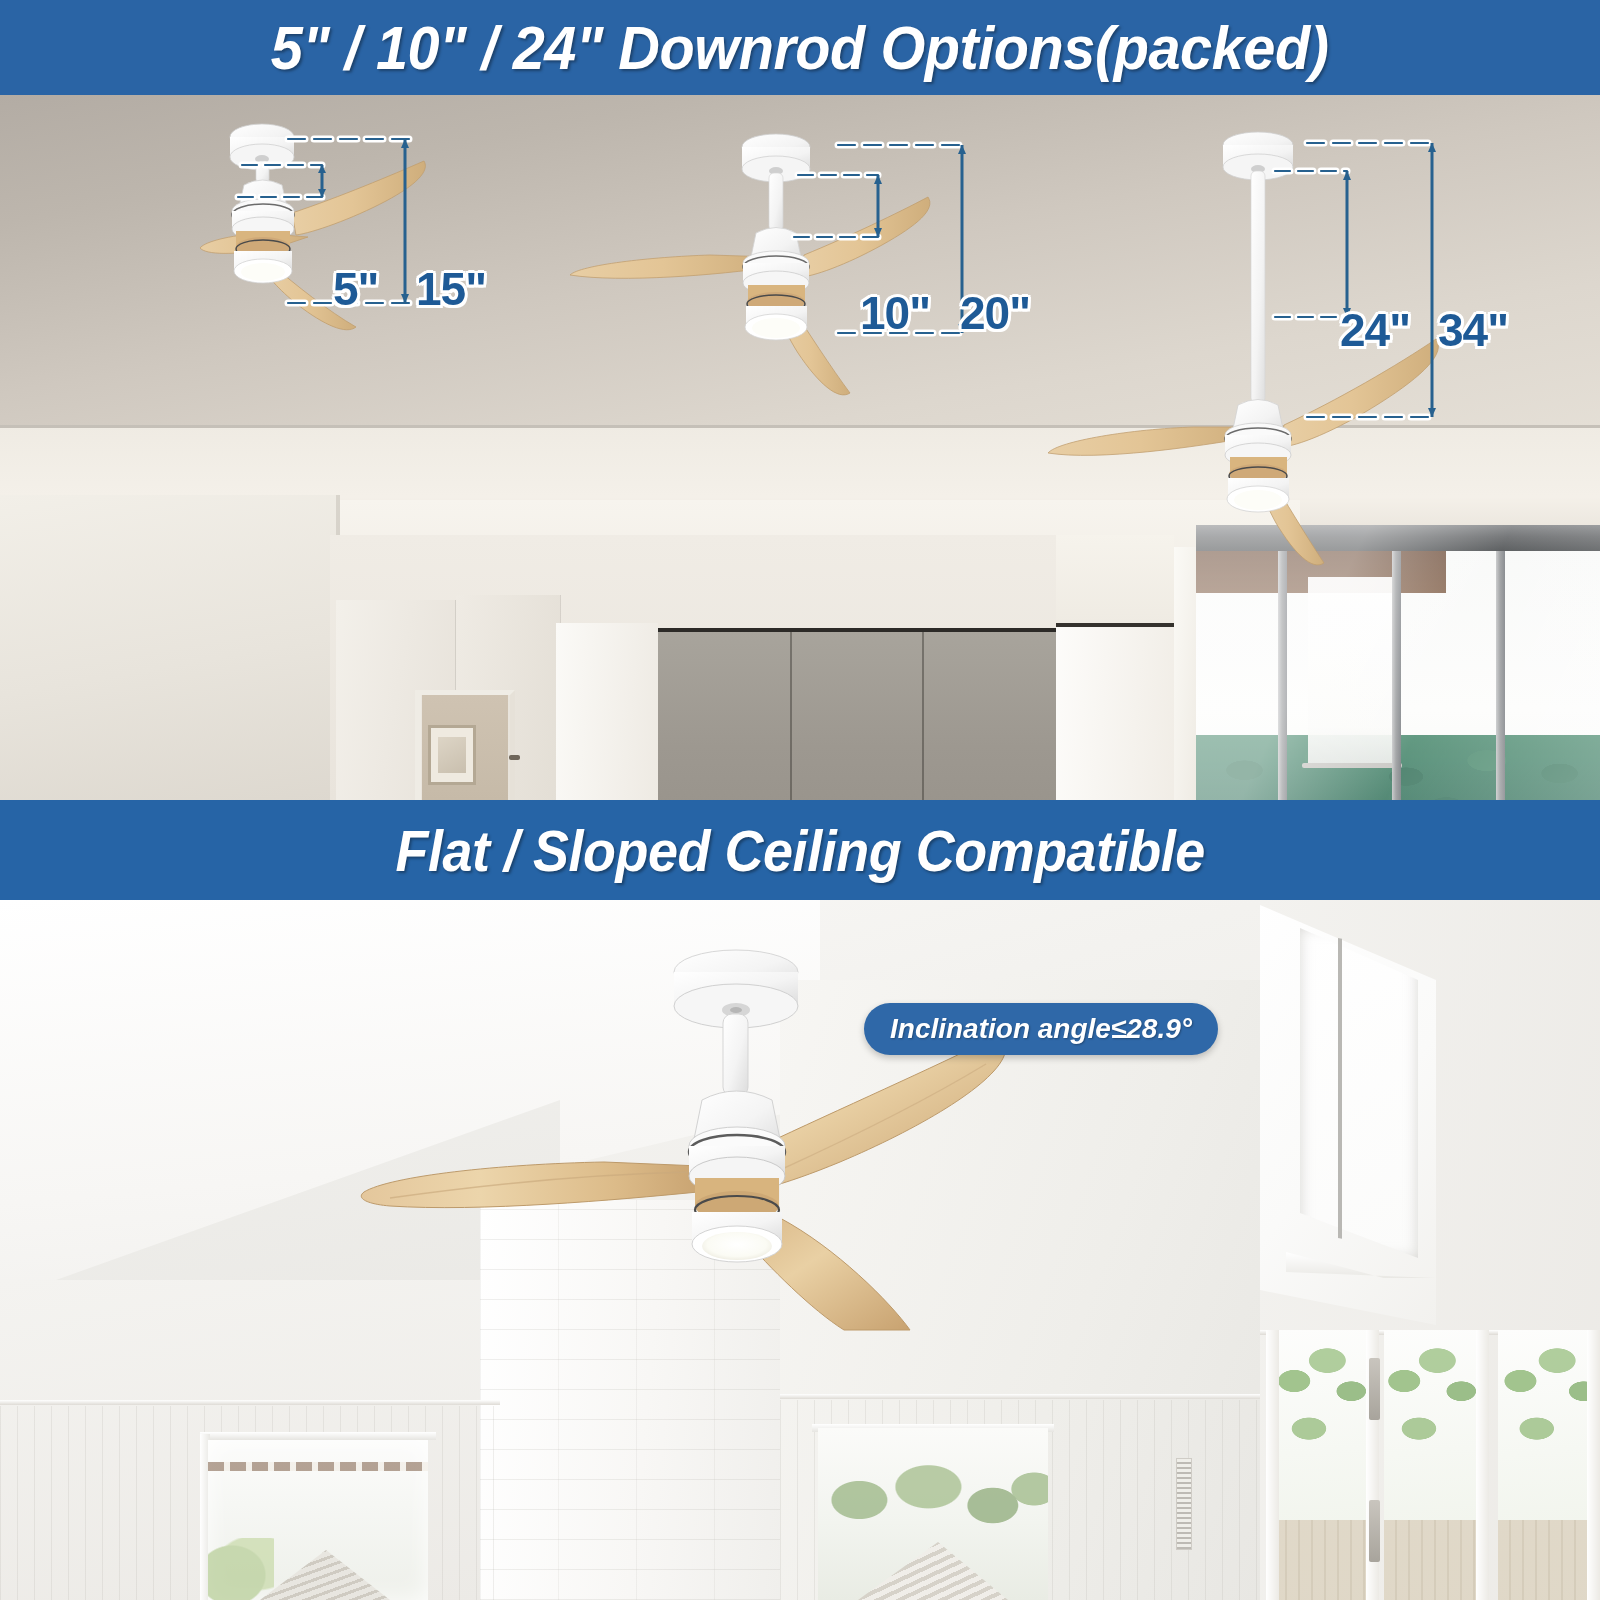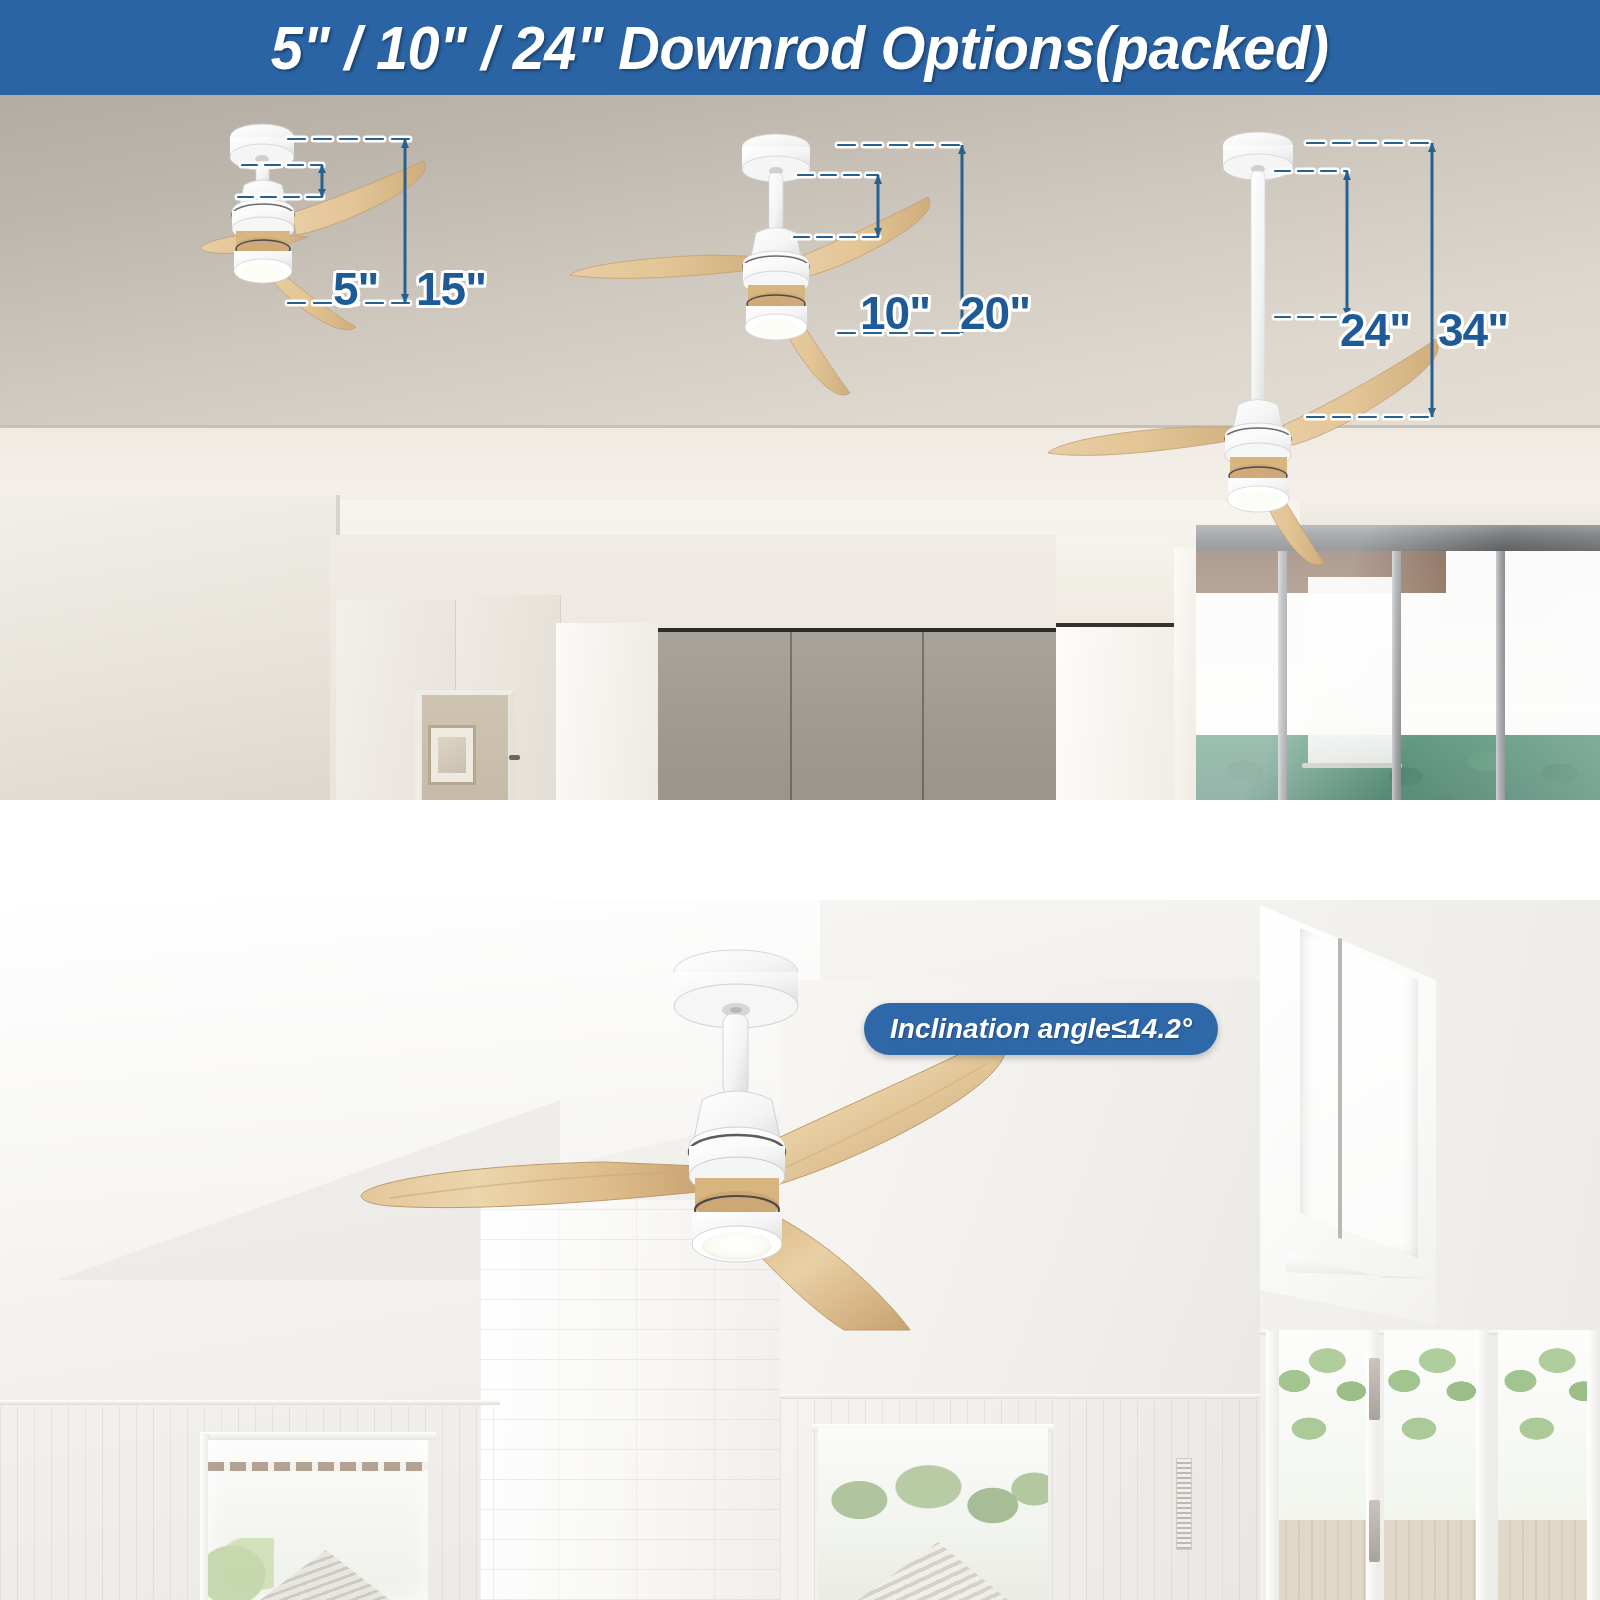--- a/index.html
+++ b/index.html
@@ -472,20 +472,23 @@
       <polygon points="72,186 68,177 76,177" fill="#27618f"></polygon>
       <line x1="157" y1="12" x2="157" y2="286" stroke="#27618f" stroke-width="3"></line>
       <polygon points="157,12 153,21 161,21" fill="#27618f"></polygon>
       <polygon points="157,286 153,277 161,277" fill="#27618f"></polygon>
     </svg>
     <div class="dim-label" style="left:1340px; top:208px;">24"</div>
     <div class="dim-label" style="left:1438px; top:208px;">34"</div>
 
   </div>
 
+  <div class="banner" id="banner-mid">
+    <div class="banner-text">Flat / Sloped Ceiling Compatible</div>
+  </div>
 
   <div id="scene-bot">
 
     <div class="s2-ceilhigh"></div>
     <div class="s2-slope"></div>
     <div class="s2-slope2"></div>
     <div class="s2-wall-left"></div>
     <div class="s2-chimney"></div>
     <div class="s2-chimney-tex"></div>
     <div class="s2-wall-mid"></div>
@@ -595,16 +598,16 @@
 
         <rect x="342" y="282" width="90" height="32" fill="url(#w4)"></rect>
         <ellipse cx="387" cy="314" rx="45" ry="18" fill="#ffffff" stroke="#d3d3d3" stroke-width="1"></ellipse>
         <ellipse cx="387" cy="316" rx="35" ry="14" fill="url(#lens4)"></ellipse>
       </svg>
     </div>
 
   </div>
 
   <div id="pill-incl">
-    <span>Inclination angle≤14.2°</span>
+    <span>Inclination angle≤28.9°</span>
   </div>
 
 </div>
 
 </body></html>

